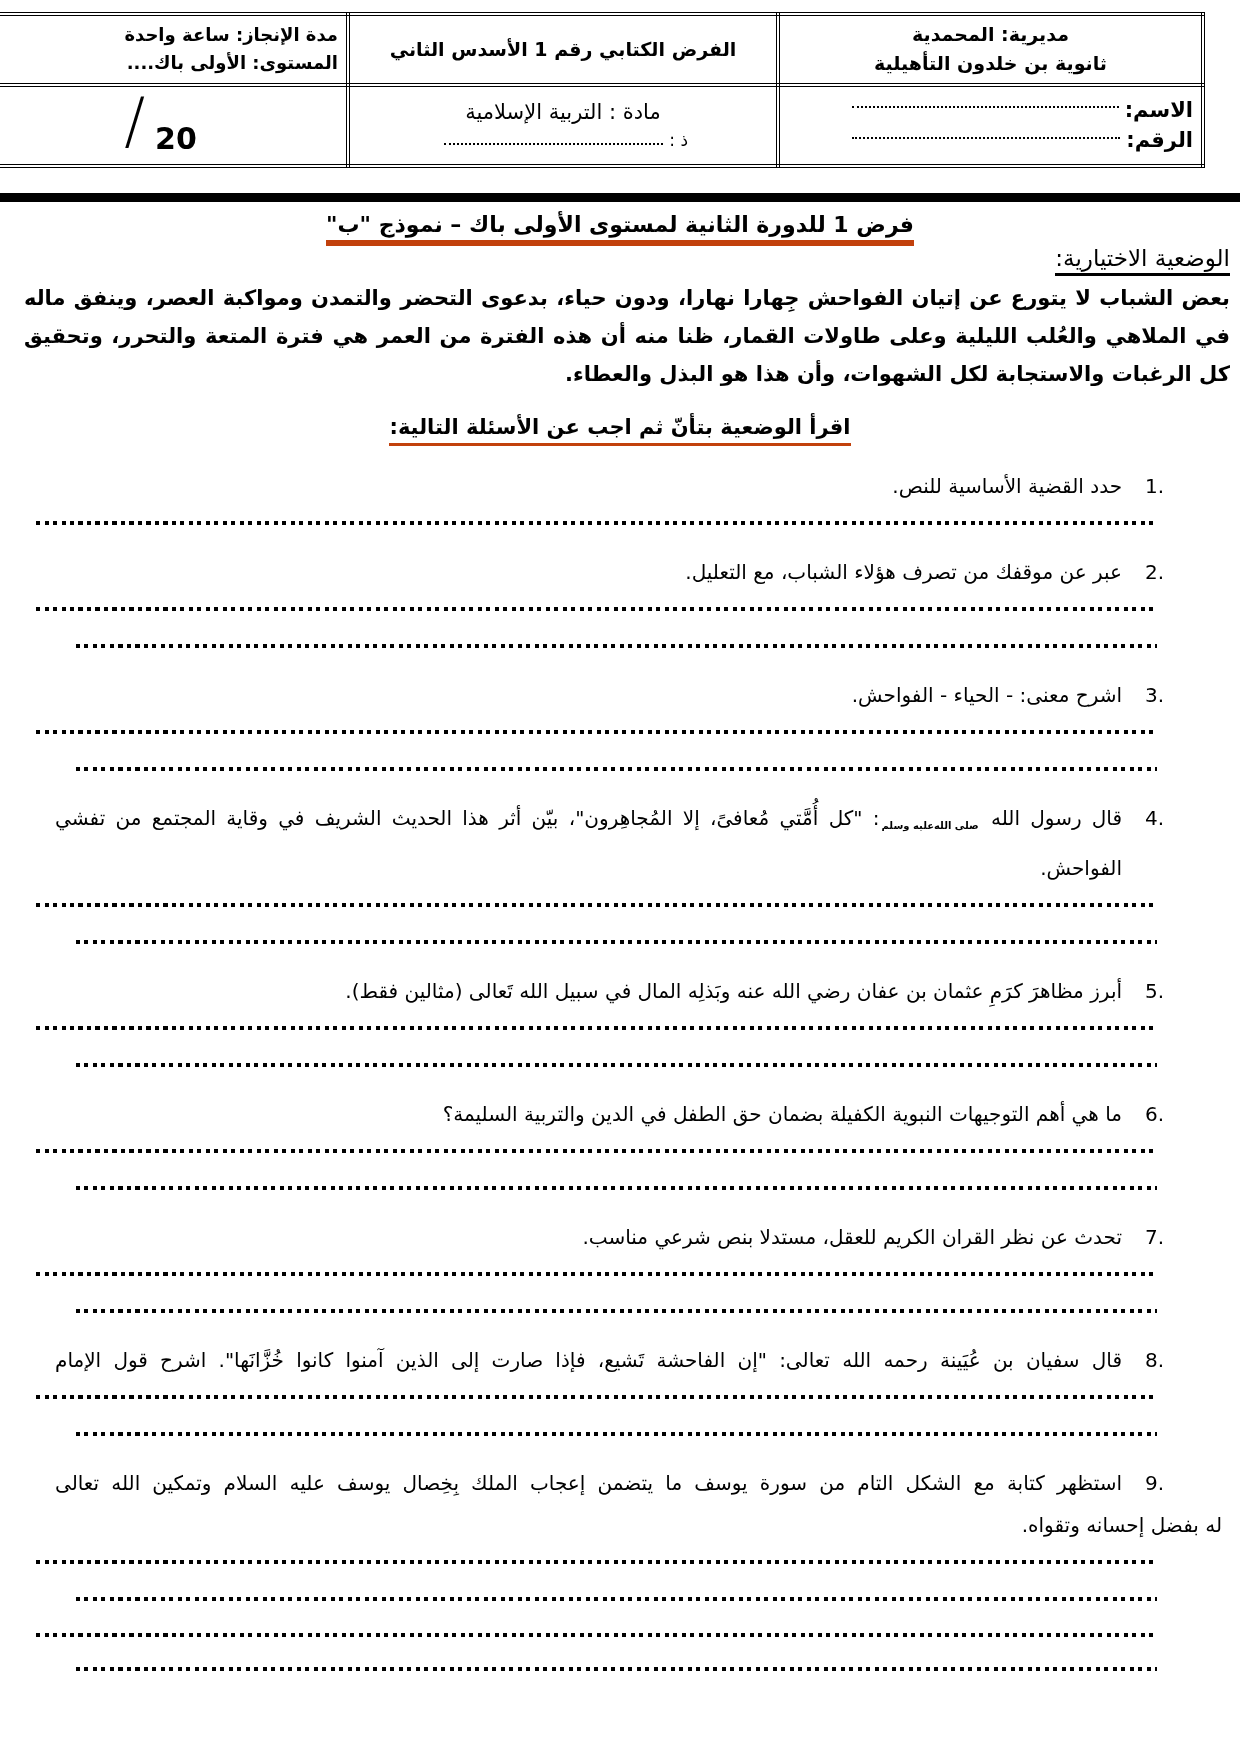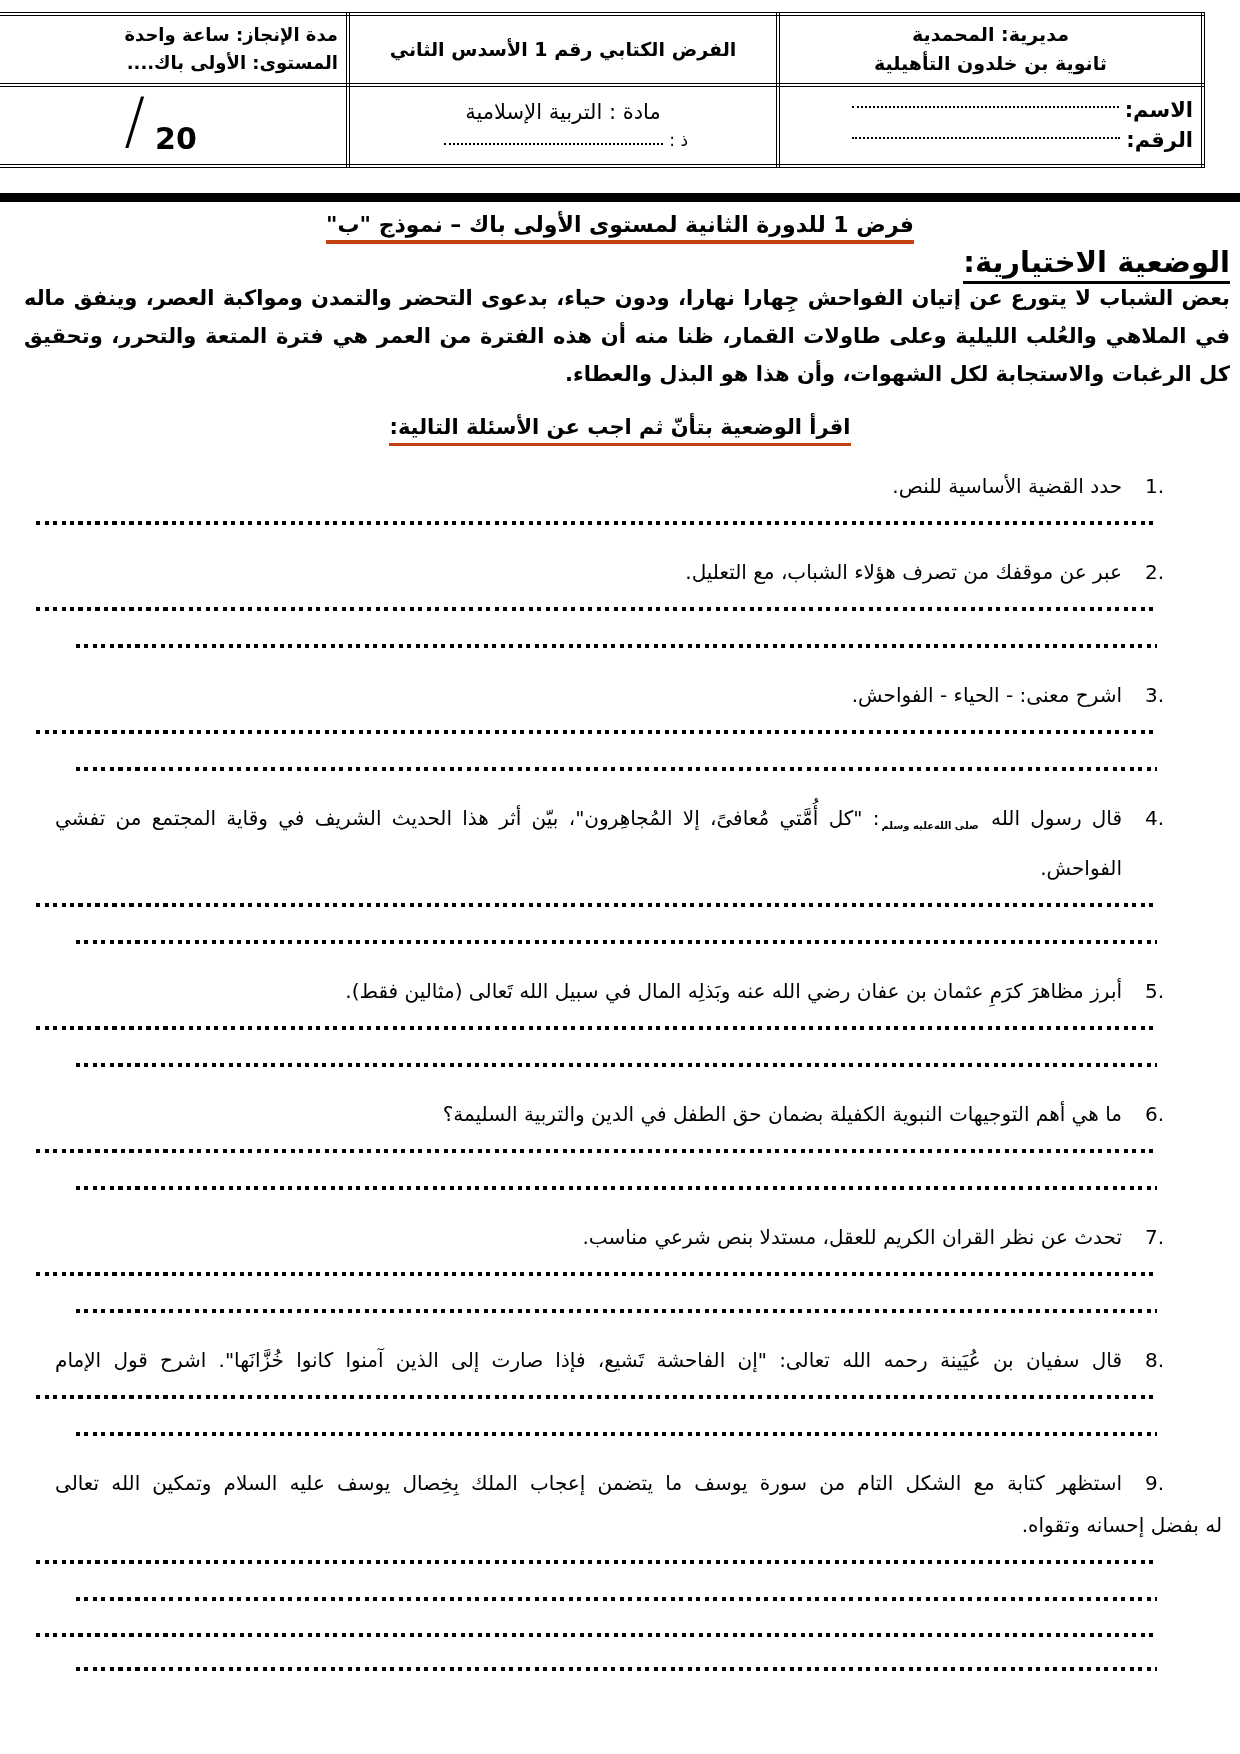--- a/index.html
+++ b/index.html
@@ -37,25 +37,25 @@
   .subject-line{font-weight:400;font-size:21px;text-align:center;}
   .teacher-line{display:flex;align-items:flex-end;justify-content:center;font-size:17px;font-weight:400;margin-top:6px;padding:0 80px;}
   .teacher-line .leader{flex:1;border-bottom:2px dotted #000;margin:0 6px 5px 6px;height:1px;}
   .score-cell{display:flex;align-items:center;justify-content:center;direction:ltr;height:100%;}
   .score-slash{font-size:62px;font-weight:300;line-height:1;transform:translateY(-4px);}
   .score-num{font-size:30px;font-weight:700;margin-left:10px;margin-top:26px;}
   
   .bar{height:9px;background:#000;margin-top:25px;width:100%;}
   
   .doc-title{margin-top:10px;text-align:center;font-size:22px;font-weight:700;}
-  .doc-title span{border-bottom:4px solid #c2410c;padding-bottom:3px;}
-  .sect-head{margin:8px 10px 0 24px;font-size:29px;font-weight:700;text-align:right;}
+  .doc-title span{border-bottom:6px solid #c2410c;padding-bottom:3px;}
+  .sect-head{margin:8px 10px 0 24px;font-size:23px;font-weight:400;text-align:right;}
   .sect-head span{border-bottom:3px solid #000;padding-bottom:2px;}
   .intro{
-    margin:0 10px 0 24px;
+    margin:8px 10px 0 24px;
     font-size:21px;font-weight:700;
     line-height:38px;
     text-align:justify;
   }
   .instruction{margin-top:22px;text-align:center;font-size:21px;font-weight:700;}
   .instruction span{border-bottom:3px solid #c2410c;padding-bottom:4px;}
   
   .q{position:relative;margin:26px 80px 0 55px;min-height:42px;}
   .qnum{position:absolute;right:-4px;top:0;font-size:20px;line-height:42px;direction:ltr;}
   .qtext{margin-right:38px;font-size:20px;line-height:42px;text-align:right;}

